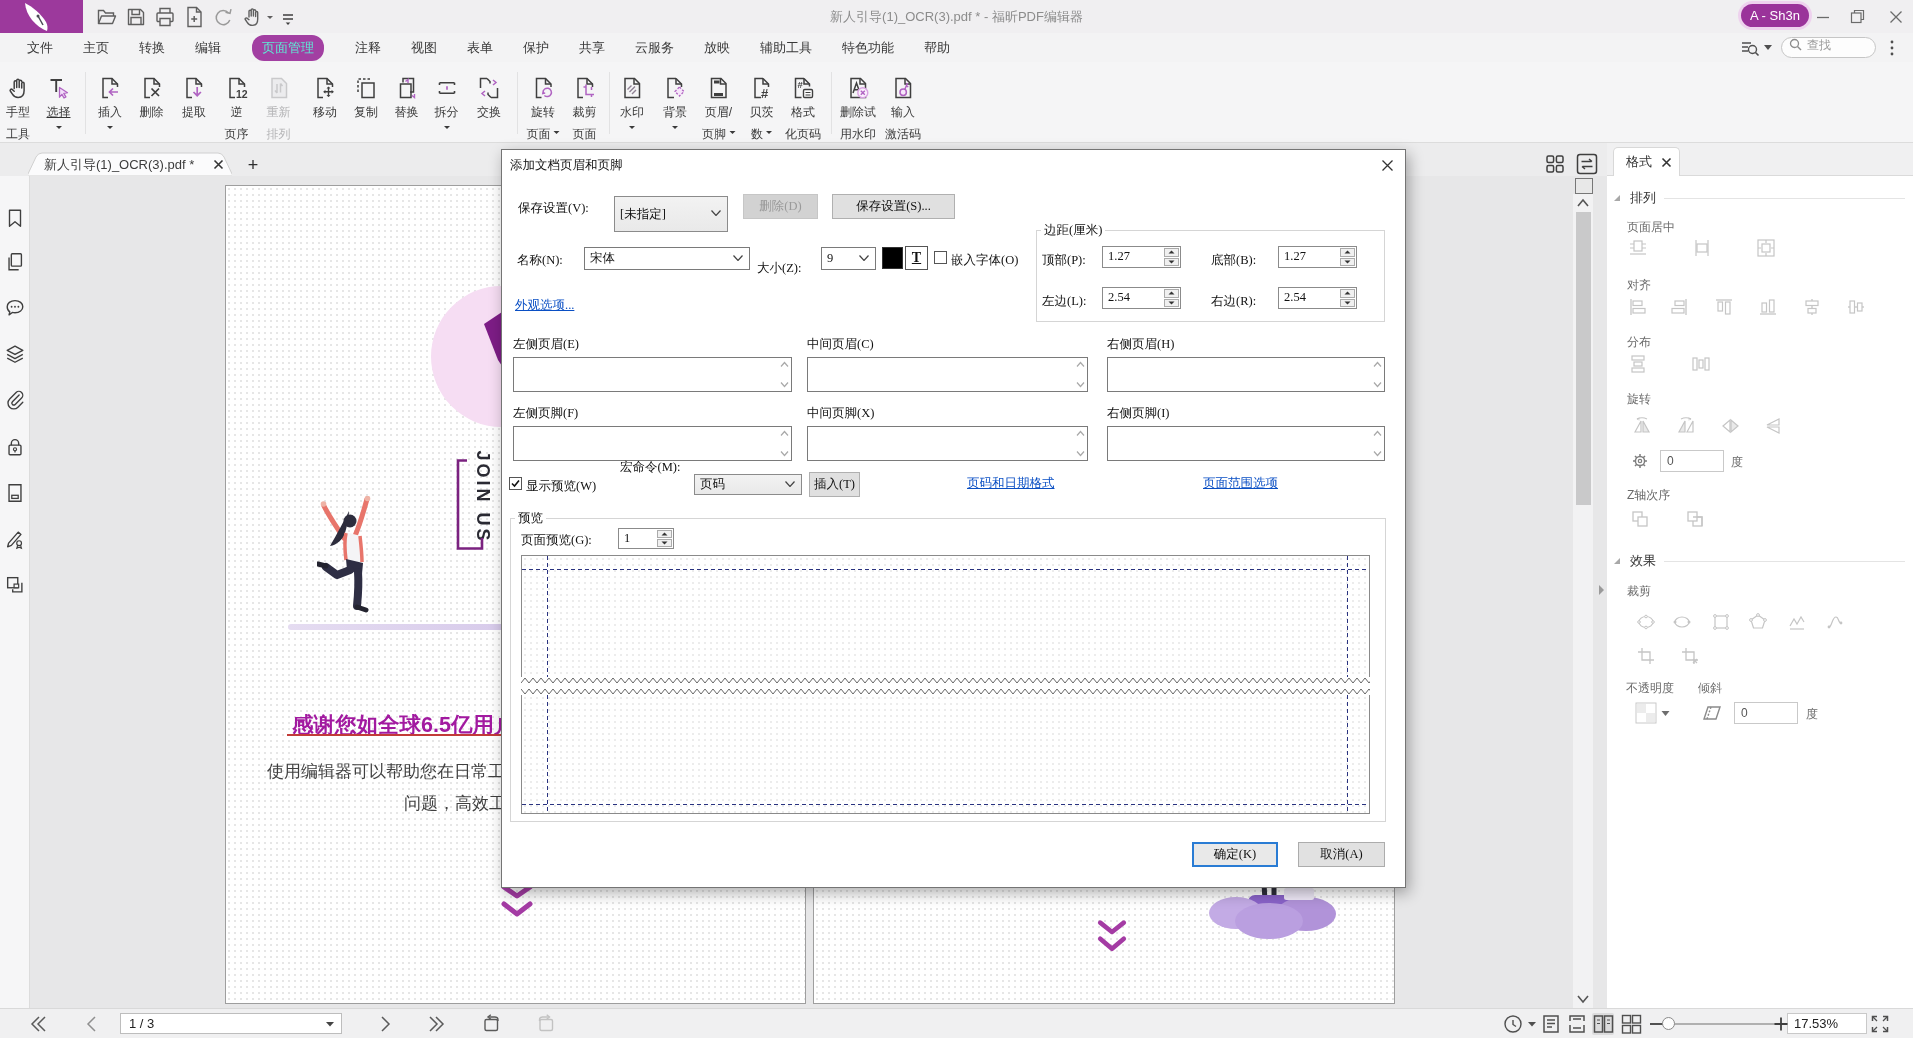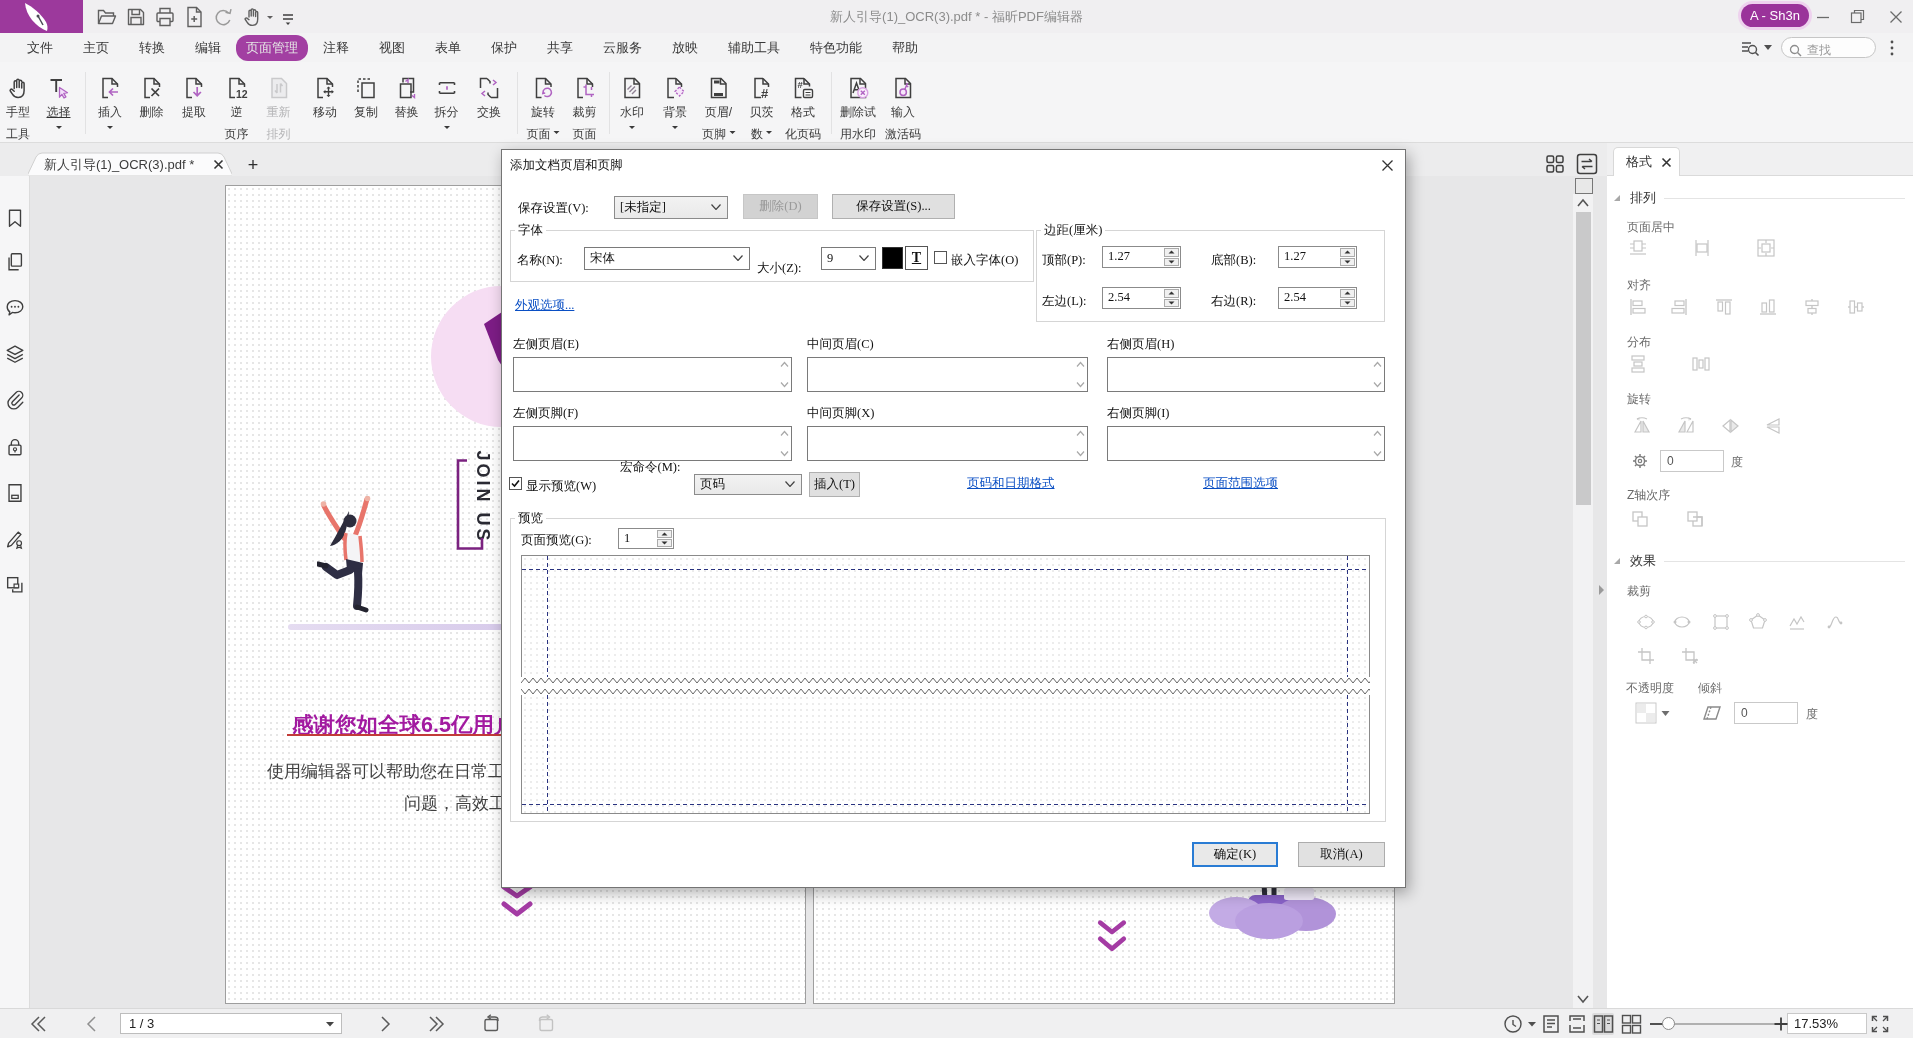--- a/index.html
+++ b/index.html
@@ -18,24 +18,24 @@
   #window-title { left:0; top:0; width:1913px; height:33px; text-align:center; line-height:33px;
                   color:#8c8c8c; font-size:13px; pointer-events:none; }
   #user-badge { left:1741px; top:4px; height:23px; padding:0 9px; letter-spacing:0; background:#9a339a; border-radius:12px;
                 color:#fff; font-size:13px; line-height:23px; box-shadow:0 0 0 3px #eed2ee; }
   .win-btn { top:0; width:34px; height:33px; }
 
   
   #menubar { left:0; top:33px; width:1913px; height:29px; background:#f3f3f4; display:flex; align-items:center; }
   #menu-items { display:flex; align-items:center; padding-left:12px; }
   .menu-item { font-size:13px; color:#393939; padding:3px 15px; white-space:nowrap; }
-  .menu-item.active { background:#a23fa2; color:#e5e5e5; border-radius:12px; padding:4px 10px; margin:0 0; }
+  .menu-item.active { background:#a23fa2; color:#5eead4; border-radius:12px; padding:4px 10px; margin:0 16px; }
   #menu-right { position:absolute; right:14px; top:33px; height:29px; display:flex; align-items:center; gap:9px; }
   #menu-search-box { width:95px; height:21px; border:1px solid #c6c6c6; border-radius:11px; background:#fdfdfd;
-                     display:flex; align-items:flex-end; padding:0 7px; gap:5px; }
+                     display:flex; align-items:flex-start; padding:0 7px; gap:5px; }
   #menu-search-box input { border:none; outline:none; background:transparent; width:60px; font-size:12px; color:#333; }
   #menu-search-box input::placeholder { color:#9a9a9a; }
 
   
   #ribbon { left:0; top:62px; width:1913px; height:81px; background:#f5f5f6; border-bottom:1px solid #dcdcdc; }
   .rtool { position:absolute; top:8px; display:flex; flex-direction:column; align-items:center; }
   .rtool .ricon { height:30px; display:flex; align-items:flex-end; justify-content:center; }
   .rtool .rlabel { font-size:12px; line-height:19px; color:#3a3a3a; white-space:nowrap; text-align:center; margin-top:3px; }
   .rtool.disabled .rlabel { color:#b4b4b6; }
   .rcaret { width:0; height:0; border:3.5px solid transparent; border-top-color:#3a3a3a; margin:4px auto 0; }
@@ -901,34 +901,31 @@
 
 <div id="dialog" class="abs">
   <div id="dialog-title" class="abs">添加文档页眉和页脚</div>
   <div id="dialog-close" class="abs ctr">
       <svg width="13" height="13" viewBox="0 0 13 13">
         <path d="M1.5 1.5 L11.5 11.5 M11.5 1.5 L1.5 11.5" stroke="#333" stroke-width="1.3"></path>
       </svg>
     </div>
 
   <div class="dlabel" style="left:16px;top:50px">保存设置(V):</div>
-  <div class="dcombo" style="left:112px;top:46px;width:114px;height:23px">
+  <div class="dcombo" style="left:112px;top:46px;width:114px;height:36px">
     <span>[未指定]</span>
     <span class="chev">
         <svg width="10" height="6" viewBox="0 0 10 6">
           <path d="M0.5 0.5 L5 5.5 L9.5 0.5" fill="none" stroke="#444" stroke-width="1.2"></path>
         </svg>
       </span>
   </div>
   <div class="dbtn disabled" style="left:241px;top:44px;width:75px;height:25px;line-height:23px">删除(D)</div>
   <div class="dbtn" style="left:330px;top:44px;width:123px;height:25px;line-height:23px">保存设置(S)...</div>
 
-  <fieldset class="dfs" style="left:8px;top:72px;width:524px;height:60px">
-    <legend>字体</legend>
-  </fieldset>
   <div class="dlabel" style="left:15px;top:102px">名称(N):</div>
   <div class="dcombo white" style="left:82px;top:97px;width:166px;height:23px">
     <span>宋体</span>
     <span class="chev">
         <svg width="10" height="6" viewBox="0 0 10 6">
           <path d="M0.5 0.5 L5 5.5 L9.5 0.5" fill="none" stroke="#444" stroke-width="1.2"></path>
         </svg>
       </span>
   </div>
   <div class="dlabel" style="left:255px;top:110px">大小(Z):</div>

